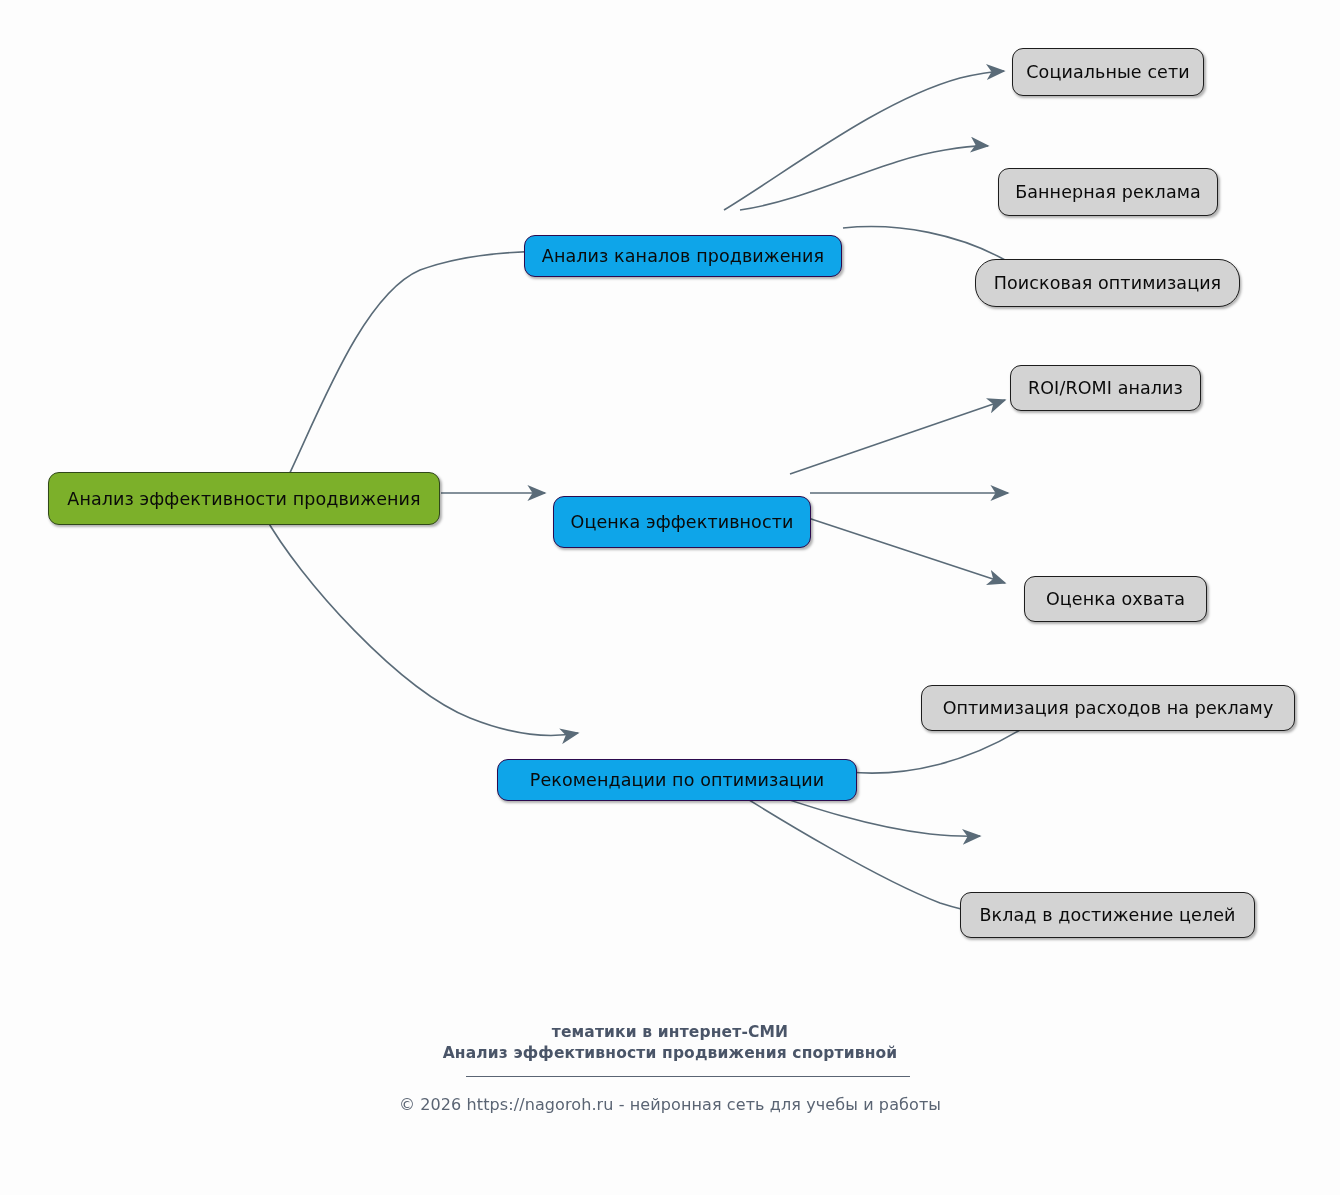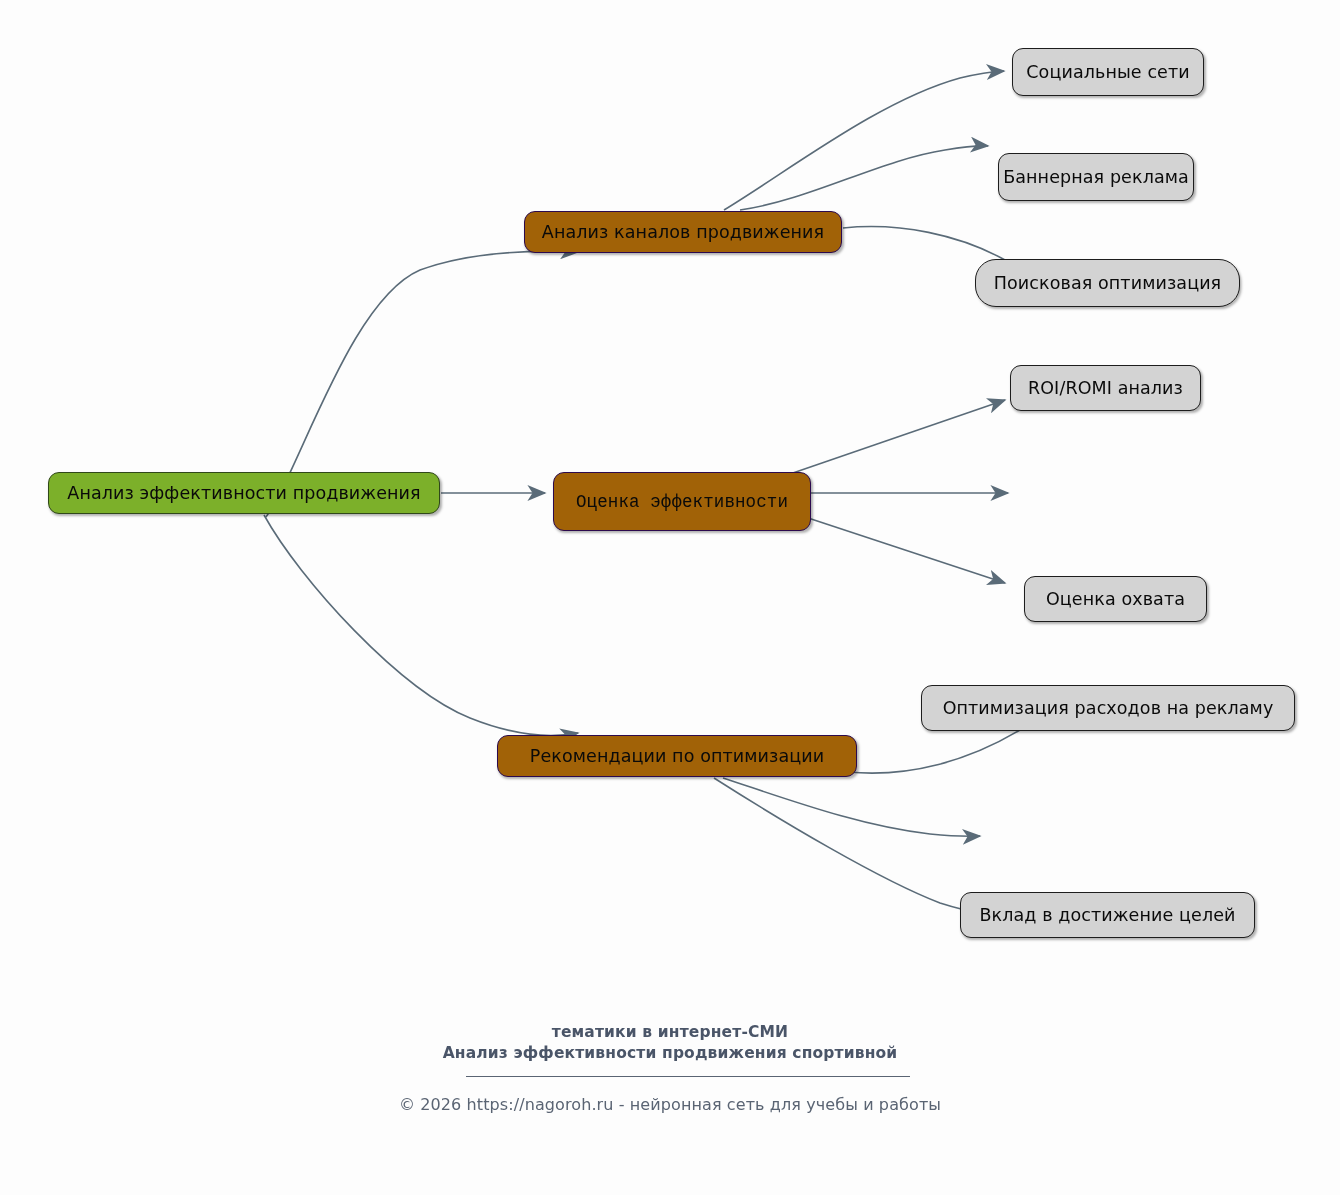--- a/index.html
+++ b/index.html
@@ -38,22 +38,23 @@
     white-space: nowrap;
     letter-spacing: 0.1px;
     box-shadow: 1.5px 2px 2.5px rgba(0,0,0,0.30);
     padding: 0 14px;
   }
   .node.root {
     background: #7cb02a;
     border-color: #30481a;
   }
   .node.branch {
-    background: #a16207;
+    background: #0ea5e9;
     border-color: #2c0a4e;
+    margin-top: 24px;
   }
   .node.leaf {
     background: #d3d3d3;
     border-color: #1d1d1d;
   }
   .footer {
     position: absolute;
     left: 0;
     width: 1340px;
     text-align: center;
@@ -105,38 +106,38 @@
 
     <path d="M 790,474 L 1005,400" fill="none" stroke="#5a6b78" stroke-width="1.6" marker-end="url(#arrow)"></path>
     <path d="M 810,493 L 1008,493" fill="none" stroke="#5a6b78" stroke-width="1.6" marker-end="url(#arrow)"></path>
     <path d="M 790,512 L 1005,583" fill="none" stroke="#5a6b78" stroke-width="1.6" marker-end="url(#arrow)"></path>
 
     <path d="M 848,772 C 910,778 970,760 1020,730 Q 1048,712 1068,700" fill="none" stroke="#5a6b78" stroke-width="1.6" marker-end="url(#arrow)"></path>
     <path d="M 723,778 C 790,800 860,826 930,834 Q 960,837 980,836" fill="none" stroke="#5a6b78" stroke-width="1.6" marker-end="url(#arrow)"></path>
     <path d="M 714,778 C 780,820 880,880 940,903 Q 965,911 982,913" fill="none" stroke="#5a6b78" stroke-width="1.6" marker-end="url(#arrow)"></path>
   </svg>
 
-  <div class="node root" style="left:48px; top:472px; width:392px; height:42px;">
+  <div class="node root" style="left:48px; top:472px; width:392px; height:53px;">
     <span>Анализ эффективности продвижения</span>
   </div>
 
   <div class="node branch" style="left:524px; top:211px; width:318px; height:42px;">
     <span>Анализ каналов продвижения</span>
   </div>
   <div class="node leaf" style="left:1012px; top:48px; width:192px; height:48px;">
     <span>Социальные сети</span>
   </div>
-  <div class="node leaf" style="left:998px; top:153px; width:196px; height:48px;">
+  <div class="node leaf" style="left:998px; top:168px; width:220px; height:48px;">
     <span>Баннерная реклама</span>
   </div>
   <div class="node leaf" style="left:975px; top:259px; width:265px; height:48px;border-radius:21px;">
     <span>Поисковая оптимизация</span>
   </div>
 
-  <div class="node branch" style="left:553px; top:472px; width:258px; height:59px;font-family:Liberation Mono, monospace;">
+  <div class="node branch" style="left:553px; top:472px; width:258px; height:52px;">
     <span>Оценка эффективности</span>
   </div>
   <div class="node leaf" style="left:1010px; top:365px; width:191px; height:46px;">
     <span>ROI/ROMI анализ</span>
   </div>
   <div class="node leaf" style="left:1024px; top:576px; width:183px; height:46px;">
     <span>Оценка охвата</span>
   </div>
 
   <div class="node branch" style="left:497px; top:735px; width:360px; height:42px;">

